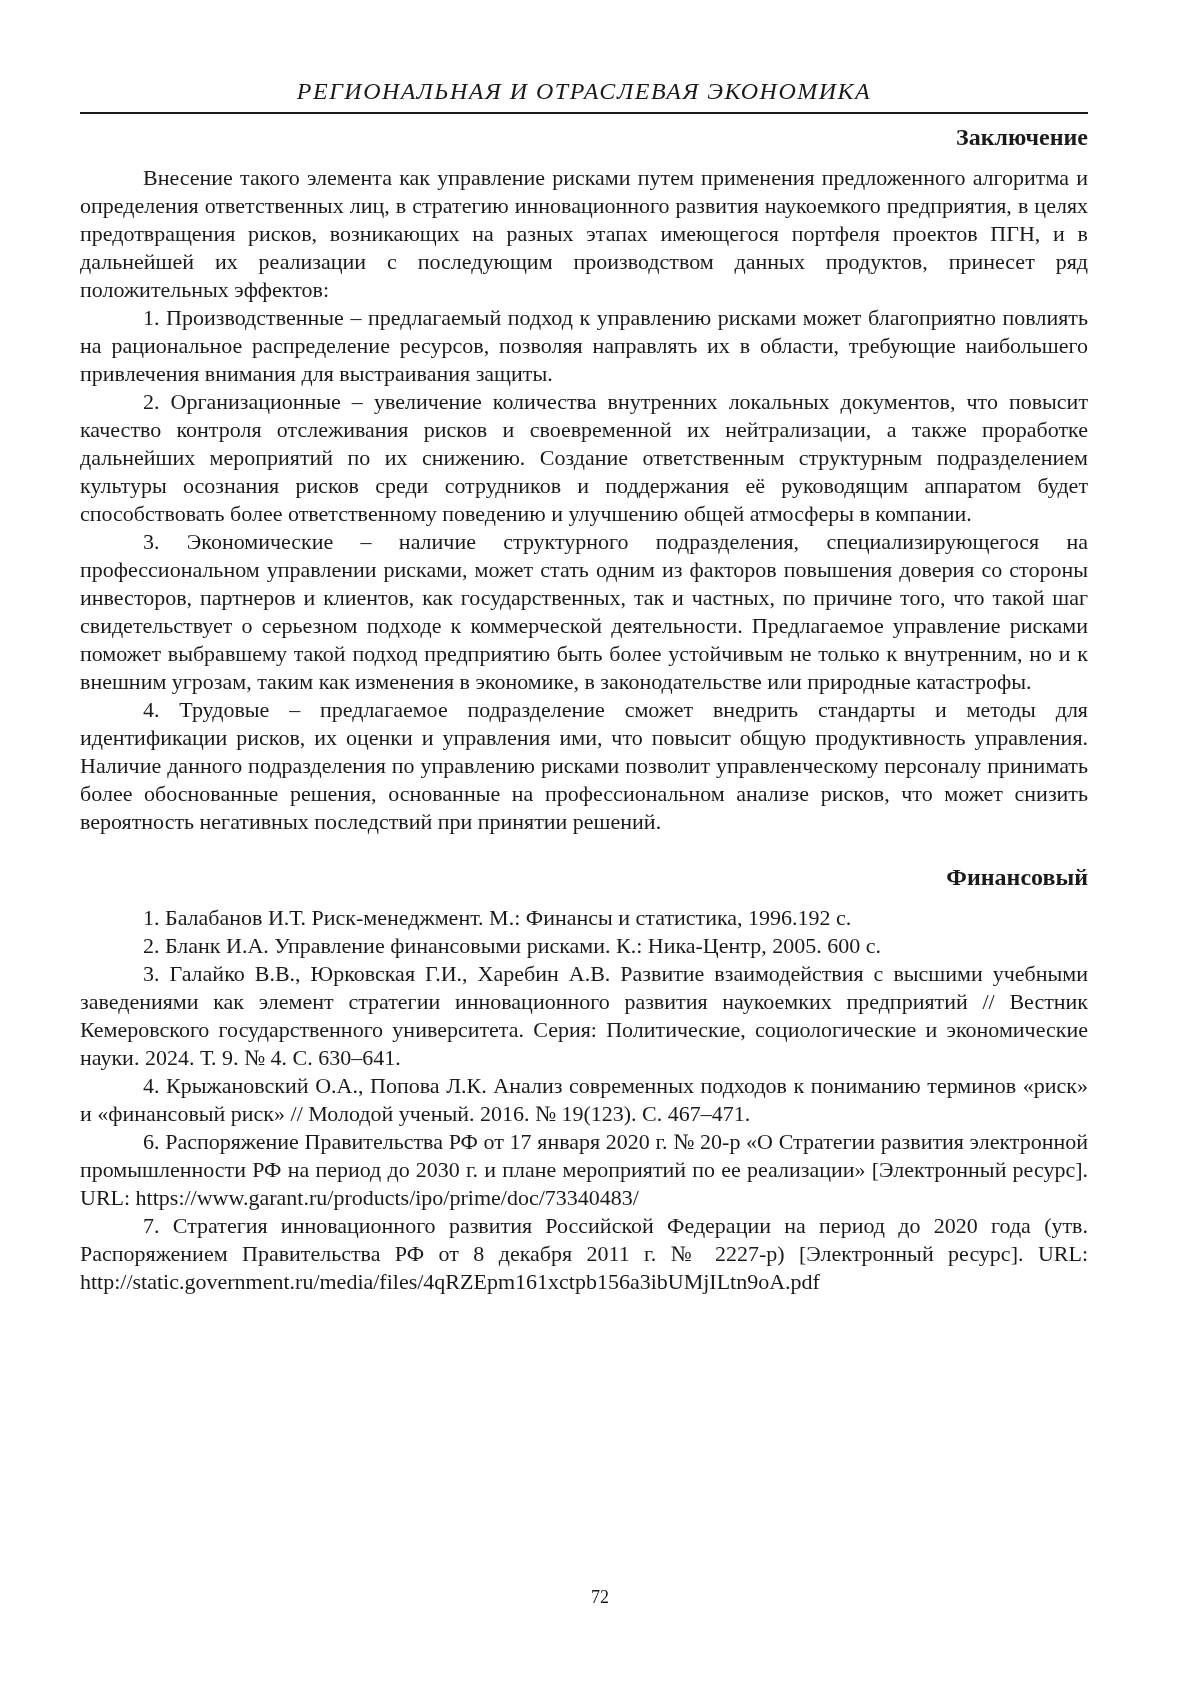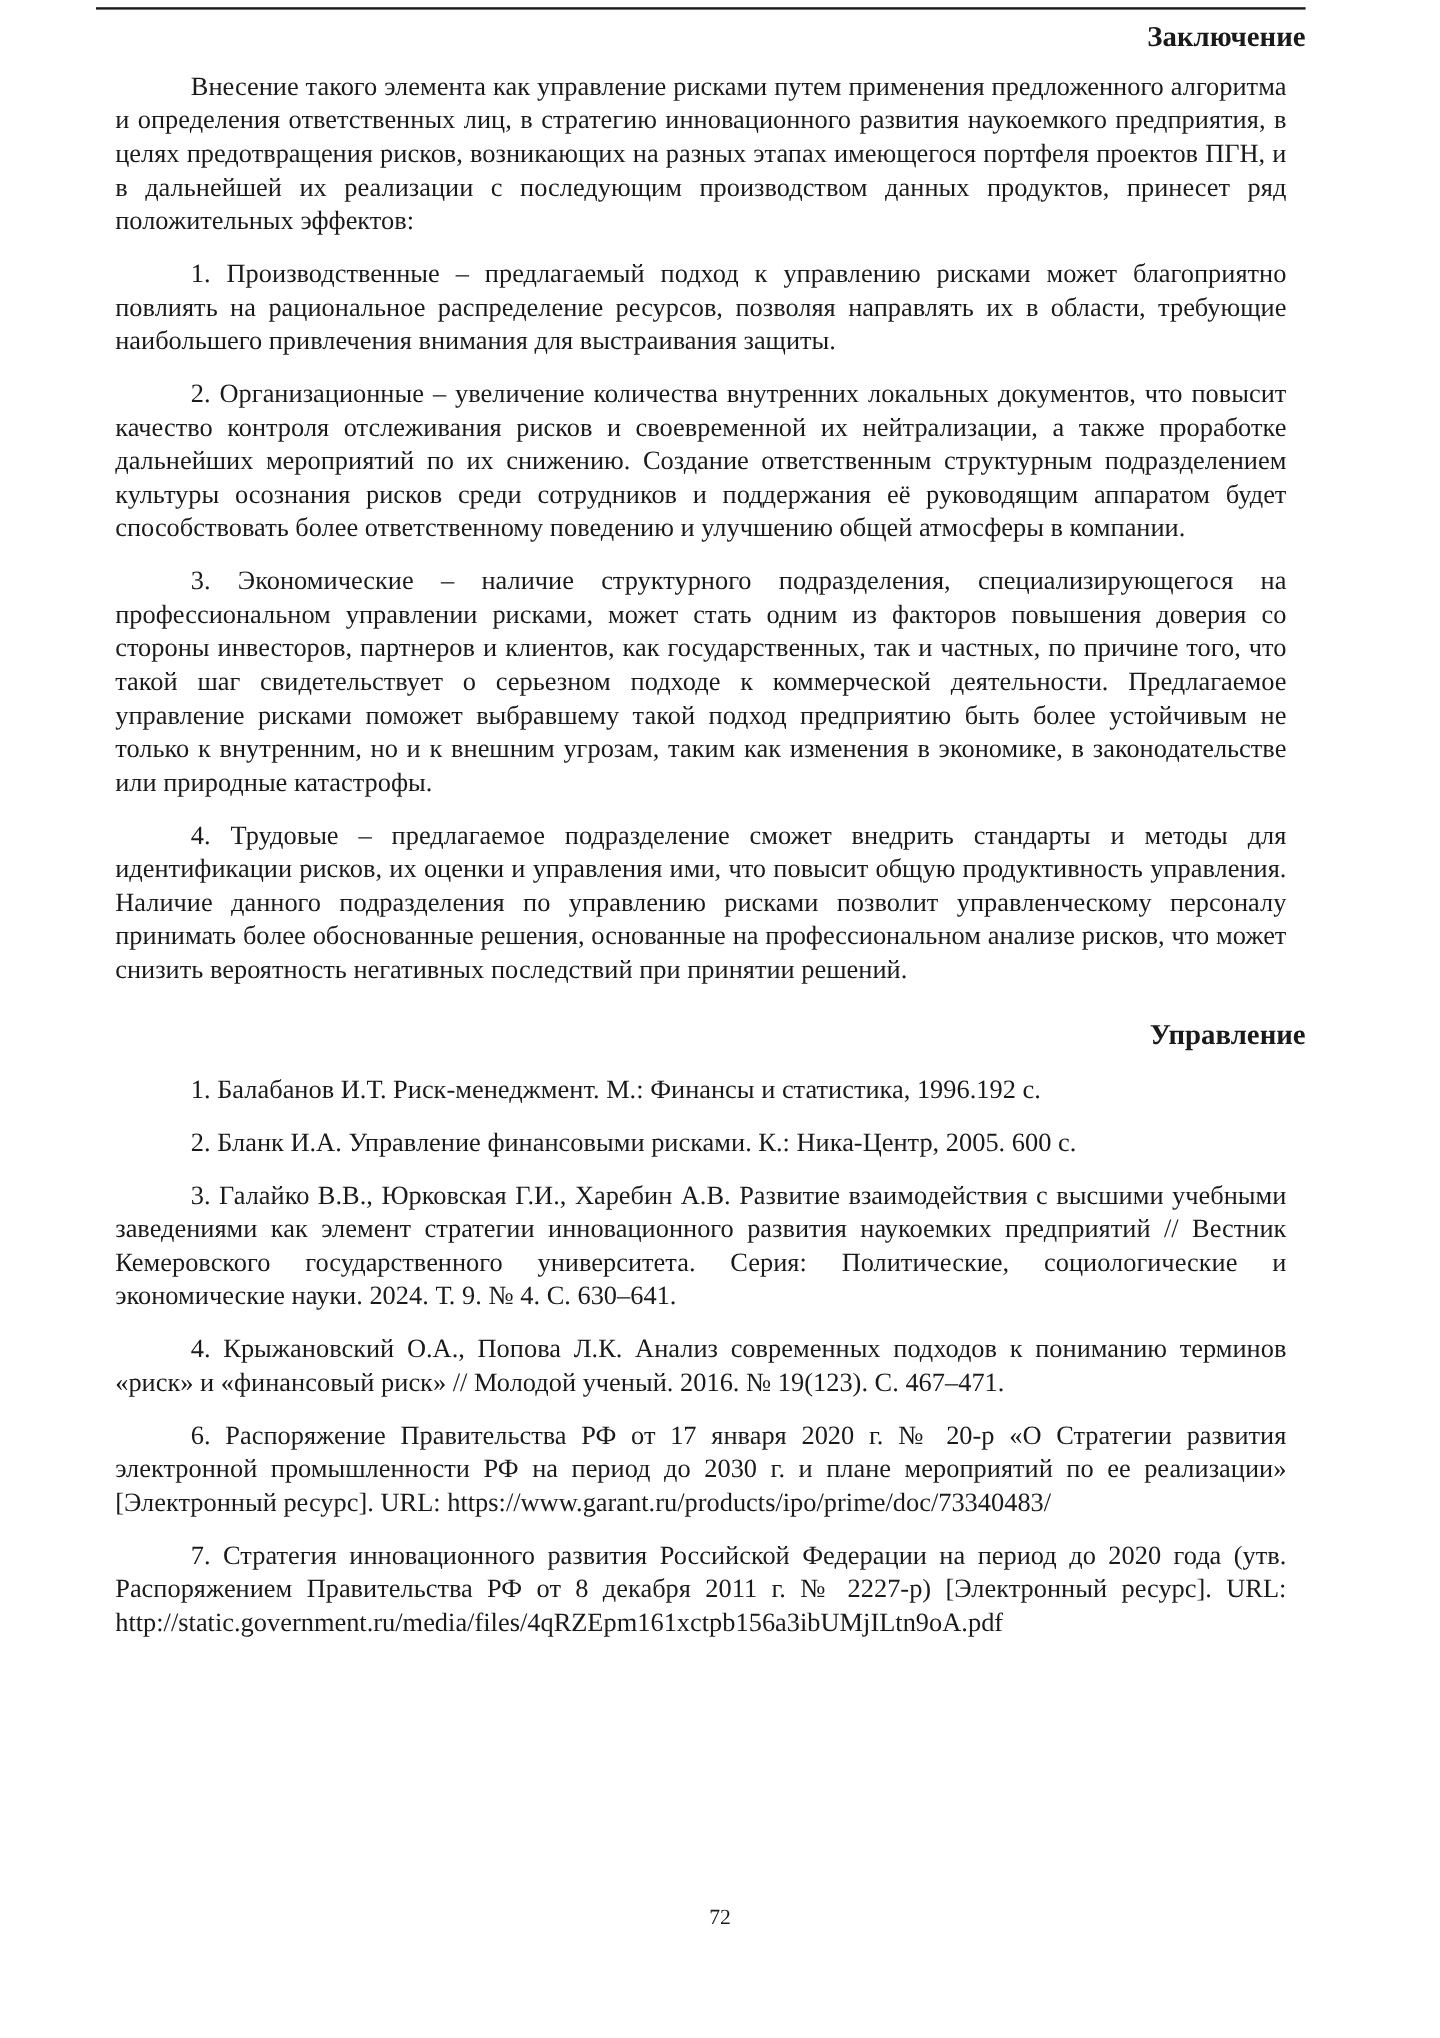--- a/index.html
+++ b/index.html
@@ -44,21 +44,21 @@
     text-align: right;
     font-weight: bold;
     font-size: 24px;
     line-height: 30px;
   }
   .section-title.refs {
     margin-top: 26px;
     margin-bottom: 12px;
   }
   .para {
-    margin: 16px;
+    margin: 0;
     font-size: 22px;
     line-height: 28px;
     text-align: justify;
     text-indent: 63px;
     overflow-wrap: break-word;
     hyphens: auto;
   }
   .para.first {
     margin-top: 12px;
   }
@@ -71,32 +71,33 @@
     font-size: 18px;
     line-height: 28px;
   }
 </style>
 </head>
 <body>
 
 <div class="page">
   <div class="content">
 
+    <div class="running-head">РЕГИОНАЛЬНАЯ И ОТРАСЛЕВАЯ ЭКОНОМИКА</div>
 
     <div class="header-rule"></div>
 
     <h1 class="section-title">Заключение</h1>
 
     <p class="para first">Внесение такого элемента как управление рисками путем применения предложенного алгоритма и определения ответственных лиц, в стратегию инновационного развития наукоемкого предприятия, в целях предотвращения рисков, возникающих на разных этапах имеющегося портфеля проектов ПГН, и в дальнейшей их реализации с последующим производством данных продуктов, принесет ряд положительных эффектов:</p>
     <p class="para">1. Производственные – предлагаемый подход к управлению рисками может благоприятно повлиять на рациональное распределение ресурсов, позволяя направлять их в области, требующие наибольшего привлечения внимания для выстраивания защиты.</p>
     <p class="para">2. Организационные – увеличение количества внутренних локальных документов, что повысит качество контроля отслеживания рисков и своевременной их нейтрализации, а также проработке дальнейших мероприятий по их снижению. Создание ответственным структурным подразделением культуры осознания рисков среди сотрудников и поддержания её руководящим аппаратом будет способствовать более ответственному поведению и улучшению общей атмосферы в компании.</p>
     <p class="para">3. Экономические – наличие структурного подразделения, специализирующегося на профессиональном управлении рисками, может стать одним из факторов повышения доверия со стороны инвесторов, партнеров и клиентов, как государственных, так и частных, по причине того, что такой шаг свидетельствует о серьезном подходе к коммерческой деятельности. Предлагаемое управление рисками поможет выбравшему такой подход предприятию быть более устойчивым не только к внутренним, но и к внешним угрозам, таким как изменения в экономике, в законодательстве или природные катастрофы.</p>
     <p class="para">4. Трудовые – предлагаемое подразделение сможет внедрить стандарты и методы для идентификации рисков, их оценки и управления ими, что повысит общую продуктивность управления. Наличие данного подразделения по управлению рисками позволит управленческому персоналу принимать более обоснованные решения, основанные на профессиональном анализе рисков, что может снизить вероятность негативных последствий при принятии решений.</p>
 
-    <h1 class="section-title refs">Управление</h1>
+    <h1 class="section-title refs">Финансовый</h1>
 
     <p class="para">1. Балабанов И.Т. Риск-менеджмент. М.: Финансы и статистика, 1996.192 с.</p>
     <p class="para">2. Бланк И.А. Управление финансовыми рисками. К.: Ника-Центр, 2005. 600 с.</p>
     <p class="para">3. Галайко В.В., Юрковская Г.И., Харебин А.В. Развитие взаимодействия с высшими учебными заведениями как элемент стратегии инновационного развития наукоемких предприятий // Вестник Кемеровского государственного университета. Серия: Политические, социологические и экономические науки. 2024. Т. 9. № 4. С. 630–641.</p>
     <p class="para">4. Крыжановский О.А., Попова Л.К. Анализ современных подходов к пониманию терминов «риск» и «финансовый риск» // Молодой ученый. 2016. № 19(123). С. 467–471.</p>
     <p class="para">6. Распоряжение Правительства РФ от 17 января 2020 г. № 20-р «О Стратегии развития электронной промышленности РФ на период до 2030 г. и плане мероприятий по ее реализации» [Электронный ресурс]. URL: https://www.garant.ru/products/ipo/prime/doc/73340483/</p>
     <p class="para">7. Стратегия инновационного развития Российской Федерации на период до 2020 года (утв. Распоряжением Правительства РФ от 8 декабря 2011 г. № 2227-р) [Электронный ресурс]. URL: http://static.government.ru/media/files/4qRZEpm161xctpb156a3ibUMjILtn9oA.pdf</p>
 
   </div>
 

